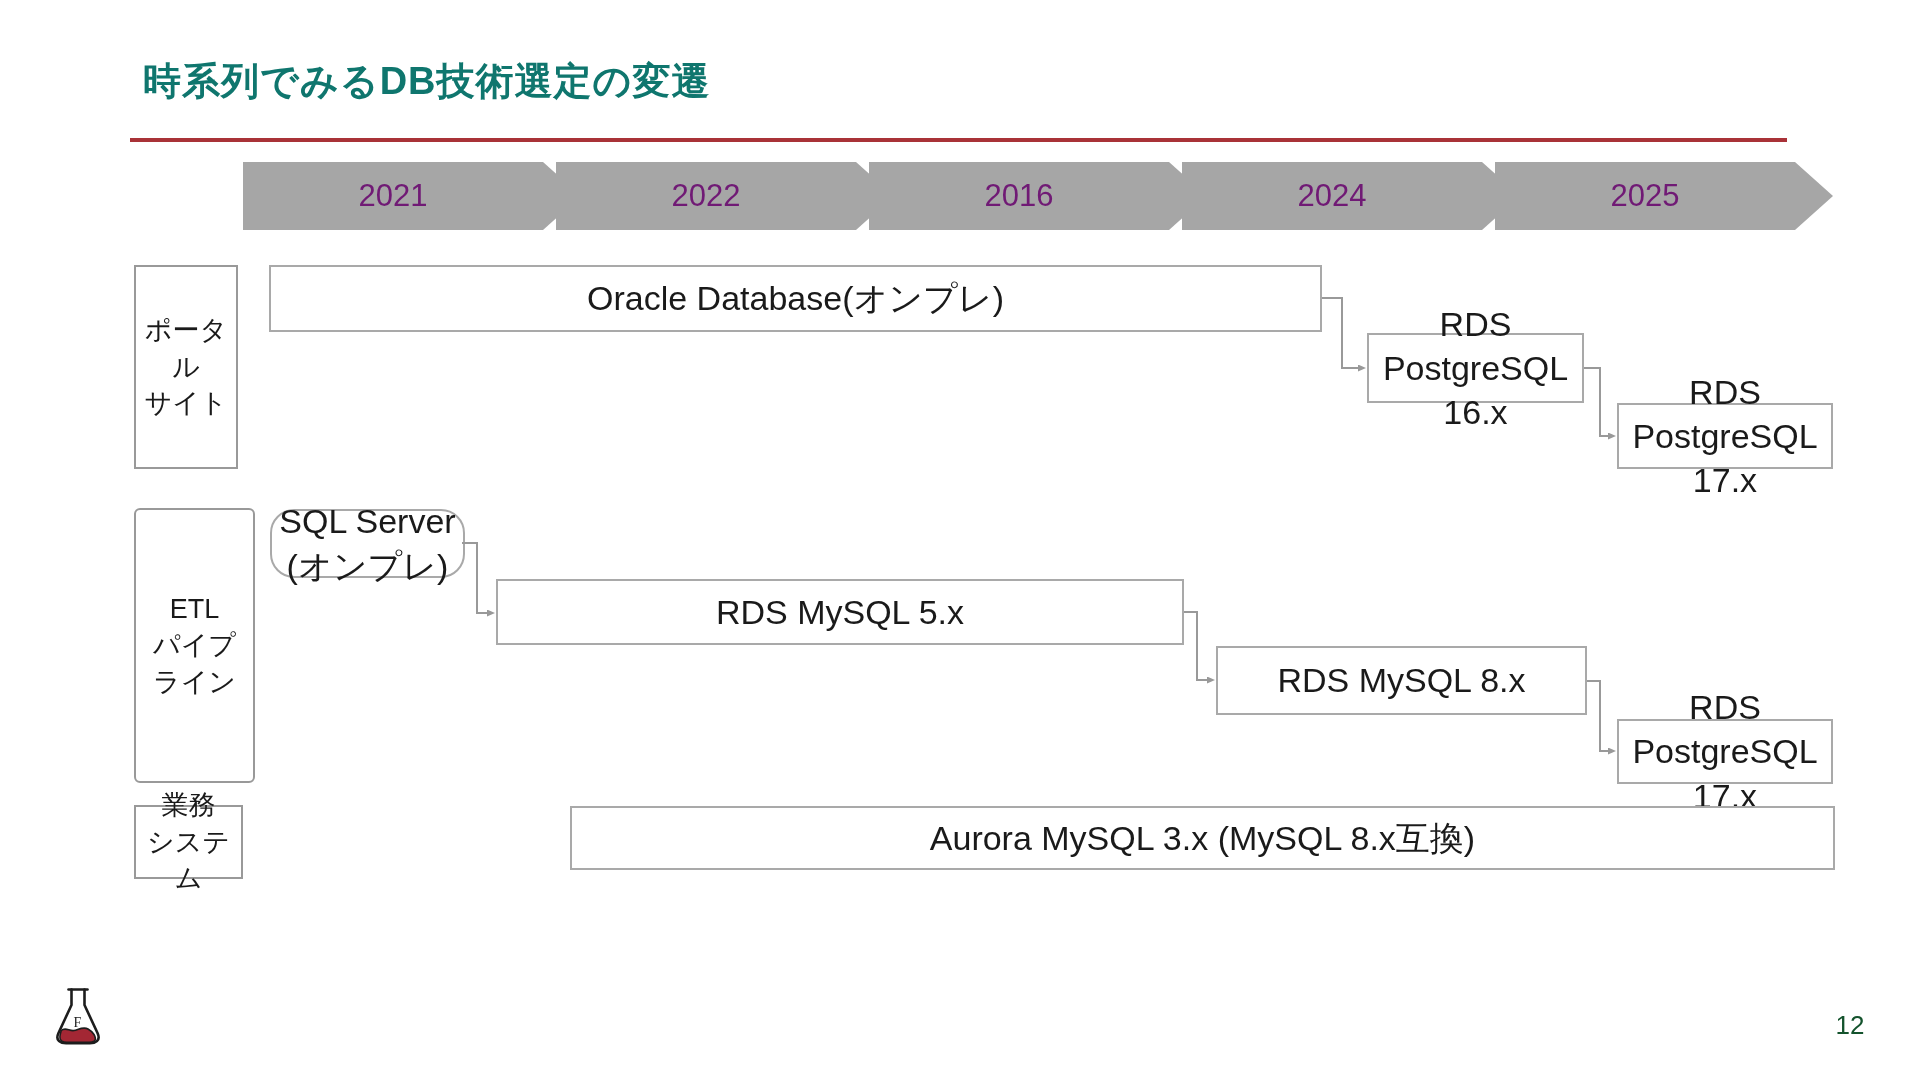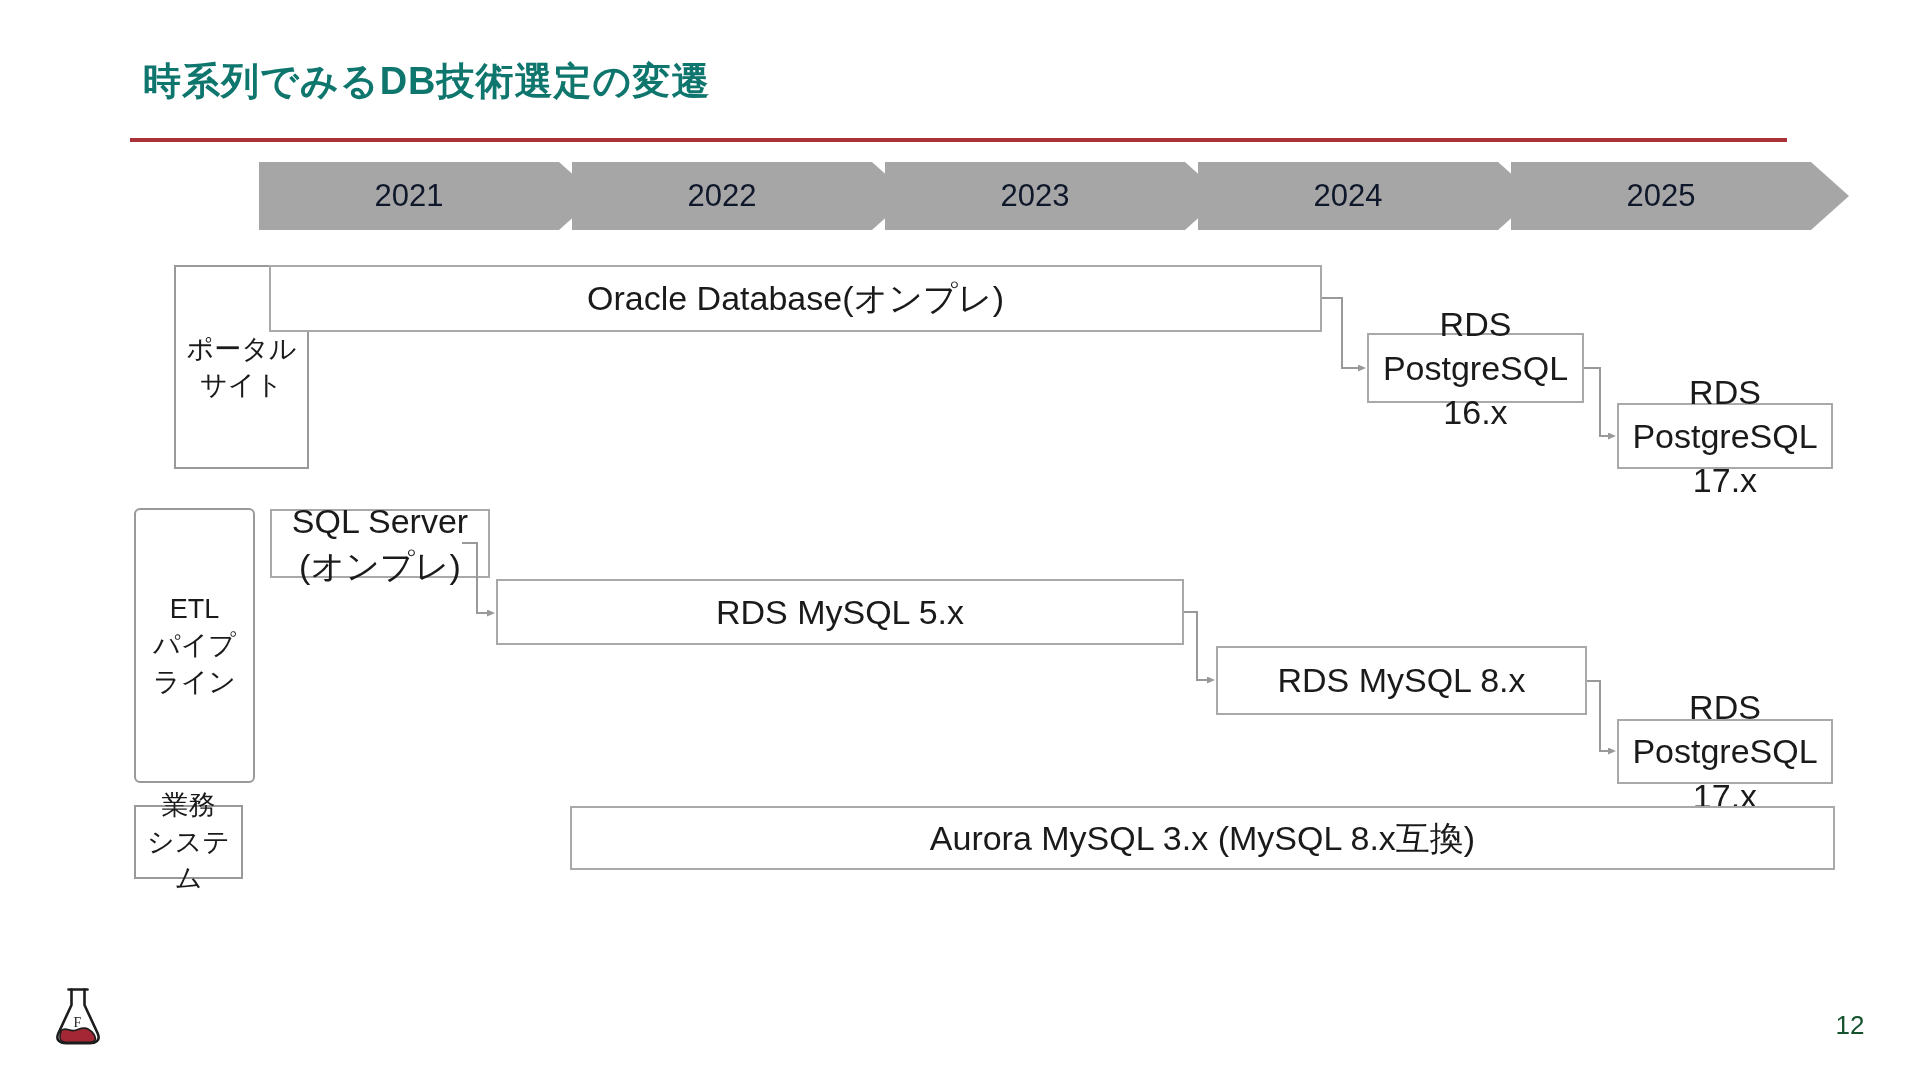--- a/index.html
+++ b/index.html
@@ -14,43 +14,43 @@
   }
   .title-rule{
     position:absolute;left:130px;top:138px;width:1657px;height:4px;background:#A93238;
   }
   
   .year-arrow{
     position:absolute;top:162px;width:338px;height:68px;background:#A6A6A6;
     clip-path:polygon(0 0, calc(100% - 38px) 0, 100% 50%, calc(100% - 38px) 100%, 0 100%);
     display:flex;align-items:center;justify-content:center;
     padding-right:38px;box-sizing:border-box;
-    color:#0f172a;font-size:31px;margin-left:16px;
+    color:#701a75;font-size:31px;
   }
   #arrow-2021{left:243px;} #arrow-2022{left:556px;} #arrow-2023{left:869px;}
   #arrow-2024{left:1182px;} #arrow-2025{left:1495px;}
   
   .row-label{
     position:absolute;border:2px solid #999999;background:#fff;
     display:flex;align-items:center;justify-content:center;text-align:center;
     font-size:27px;line-height:1.35;white-space:pre-line;box-sizing:border-box;
   }
-  #label-portal{left:134px;top:265px;width:135px;height:204px;margin-left:40px;}
+  #label-portal{left:134px;top:265px;width:104px;height:204px;}
   #label-etl{left:134px;top:508px;width:121px;height:275px;border-radius:6px;}
   #label-biz{left:134px;top:805px;width:109px;height:74px;}
   
   .node{
     position:absolute;border:2px solid #A9A9A9;background:#fff;
     display:flex;align-items:center;justify-content:center;text-align:center;
     font-size:34px;line-height:1.3;white-space:pre-line;box-sizing:border-box;color:#1a1a1a;
   }
   #box-oracle{left:269px;top:265px;width:1053px;height:67px;}
   #box-pg16{left:1367px;top:333px;width:217px;height:70px;}
   #box-pg17-portal{left:1617px;top:403px;width:216px;height:66px;}
-  #box-sqlserver{left:270px;top:509px;width:220px;height:69px;}
+  #box-sqlserver{left:270px;top:509px;width:195px;height:69px;border-radius:24px;}
   #box-mysql5{left:496px;top:579px;width:688px;height:66px;}
   #box-mysql8{left:1216px;top:646px;width:371px;height:69px;}
   #box-pg17-etl{left:1617px;top:719px;width:216px;height:65px;}
   #box-aurora{left:570px;top:806px;width:1265px;height:64px;}
   .connector-layer{position:absolute;left:0;top:0;width:1920px;height:1080px;pointer-events:none;}
   
   .logo{position:absolute;left:48px;top:984px;display:flex;align-items:center;}
   .logo svg{width:60px;height:62px;display:block;}
   .logo-text{
     margin-left:14px;font-size:35px;letter-spacing:6px;color:#3a3a3a;font-weight:500;
@@ -66,21 +66,21 @@
   <h1 class="title">時系列でみるDB技術選定の変遷</h1>
   <div class="title-rule"></div>
 
   <div class="year-arrow" id="arrow-2021">
     <span>2021</span>
   </div>
   <div class="year-arrow" id="arrow-2022">
     <span>2022</span>
   </div>
   <div class="year-arrow" id="arrow-2023">
-    <span>2023</span>
+    <span>2016</span>
   </div>
   <div class="year-arrow" id="arrow-2024">
     <span>2024</span>
   </div>
   <div class="year-arrow" id="arrow-2025">
     <span>2025</span>
   </div>
 
   <div class="row-label" id="label-portal">ポータル
 サイト</div>

